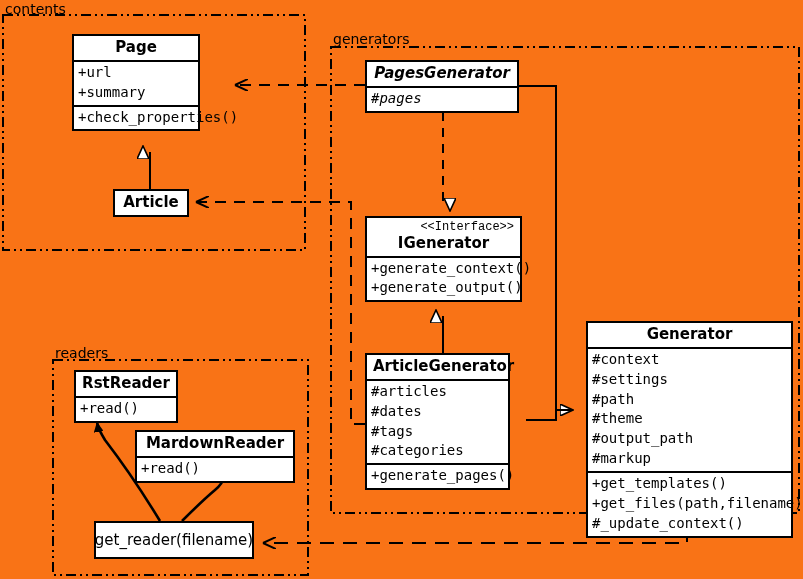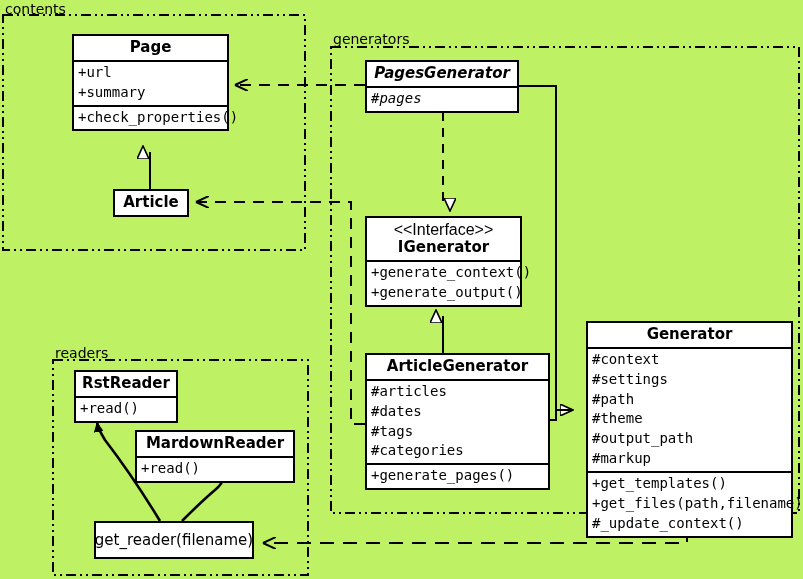--- a/index.html
+++ b/index.html
@@ -4,21 +4,21 @@
 <style>
   html, body {
     margin: 0;
     padding: 0;
     background: #ffffff;
   }
   #canvas {
     position: relative;
     width: 803px;
     height: 579px;
-    background: #bef264;
+    background: #f97316;
     font-family: "DejaVu Sans", sans-serif;
     overflow: hidden;
   }
   svg.layer {
     position: absolute;
     left: 0;
     top: 0;
     width: 803px;
     height: 579px;
     pointer-events: none;
@@ -44,23 +44,24 @@
     padding: 3px 6px 4px 6px;
     text-align: center;
     font-weight: bold;
     font-size: 15px;
     line-height: 1.12;
     border-bottom: 2px solid #000;
   }
   .cls .stereo {
     display: block;
     font-weight: normal;
-    font-size: 16px;
-    font-family: Liberation Sans, sans-serif;
+    font-size: 12px;
+    font-family: Liberation Mono, monospace;
     line-height: 1.15;
+    text-align: right;
   }
   .cls .cmp {
     padding: 1px 4px 2px 4px;
     font-family: "DejaVu Sans Mono", monospace;
     font-size: 14px;
     line-height: 1.42;
     border-bottom: 2px solid #000;
   }
   .cls .cmp:last-child {
     border-bottom: none;
@@ -148,21 +149,21 @@
 
     <g>
       <path d="M182,521 C195,508 203,500 215,490 C226,481 227,470 227,460" fill="none" stroke="#000" stroke-width="2.6" marker-end="url(#solidArrow)"></path>
     </g>
   </svg>
 
   <div class="pkg-label" style="left:5px; top:2px;">contents</div>
   <div class="pkg-label" style="left:333px; top:32px;">generators</div>
   <div class="pkg-label" style="left:55px; top:346px;">readers</div>
 
-  <div class="cls" style="left:72px; top:34px; width:157px;">
+  <div class="cls" style="left:72px; top:34px; width:128px;">
     <div class="name-cmp">Page</div>
     <div class="cmp">
       <div class="row">+url</div>
       <div class="row">+summary</div>
     </div>
     <div class="cmp">
       <div class="row">+check_properties()</div>
     </div>
   </div>
 
@@ -181,21 +182,21 @@
     <div class="name-cmp">
       <span class="stereo">&lt;&lt;Interface&gt;&gt;</span>
       <span>IGenerator</span>
     </div>
     <div class="cmp">
       <div class="row">+generate_context()</div>
       <div class="row">+generate_output()</div>
     </div>
   </div>
 
-  <div class="cls" style="left:365px; top:353px; width:185px;">
+  <div class="cls" style="left:365px; top:353px; width:145px;">
     <div class="name-cmp">ArticleGenerator</div>
     <div class="cmp">
       <div class="row">#articles</div>
       <div class="row">#dates</div>
       <div class="row">#tags</div>
       <div class="row">#categories</div>
     </div>
     <div class="cmp">
       <div class="row">+generate_pages()</div>
     </div>

